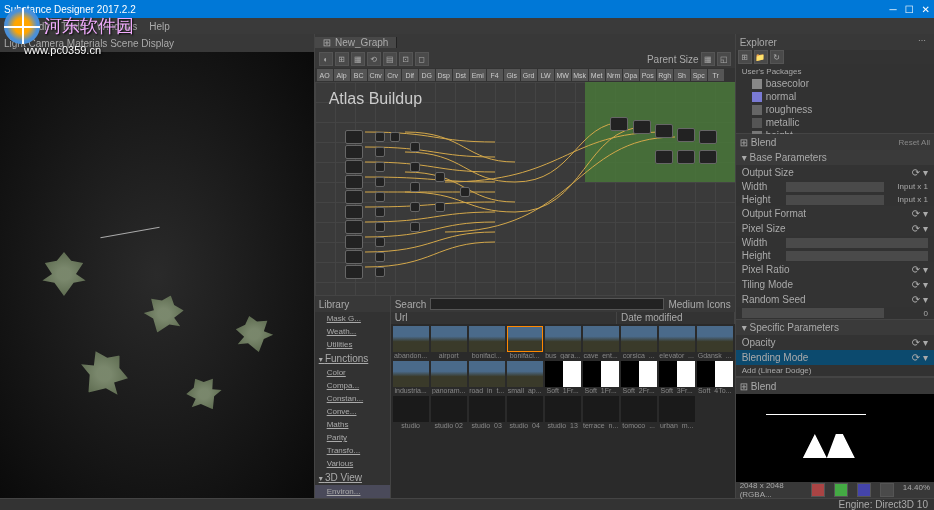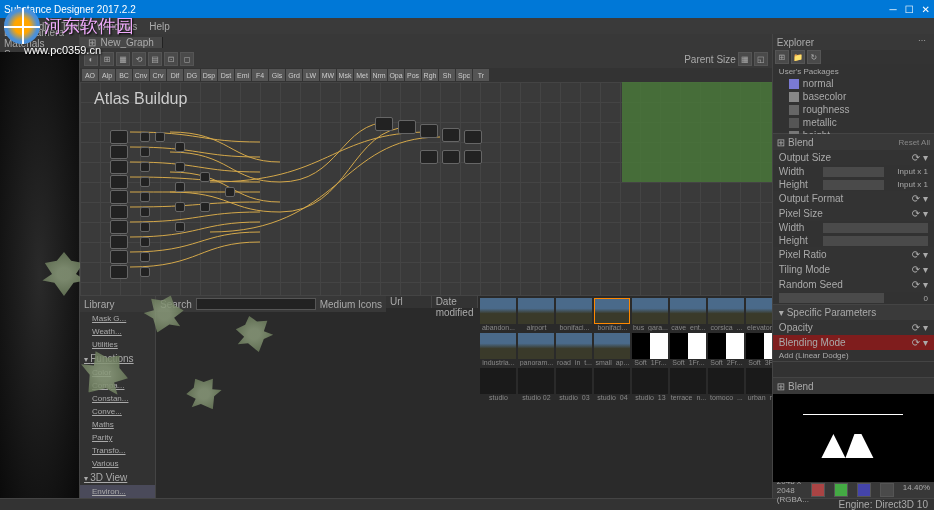--- a/index.html
+++ b/index.html
@@ -35,21 +35,21 @@
 .node{position:absolute;width:18px;height:14px;background:#222;border:1px solid #666;border-radius:2px;}
 .node.small{width:10px;height:10px;}
 .green-zone{position:absolute;top:0;right:0;width:150px;height:100px;background:#4a7a3a;opacity:0.8;}
 svg.wires{position:absolute;top:0;left:0;width:100%;height:100%;pointer-events:none;}
 svg.wires path{stroke:#d4a84a;stroke-width:1;fill:none;}
 .library-panel{flex:1;display:flex;}
 .lib-tree{width:76px;background:#323232;border-right:1px solid #444;display:flex;flex-direction:column;}
 .lib-tree .header{height:16px;background:#383838;padding:0 4px;font-size:9px;display:flex;align-items:center;}
 .lib-tree .item{padding:2px 4px 2px 12px;font-size:8px;cursor:pointer;white-space:nowrap;overflow:hidden;text-decoration:underline;}
 .lib-tree .item.active{background:#4a4a5a;}
-.lib-content{flex:1;background:#2a2a2a;display:flex;flex-direction:row;}
+.lib-content{flex:1;background:#2a2a2a;display:flex;flex-direction:column;}
 .lib-toolbar{height:16px;background:#383838;display:flex;align-items:center;padding:0 4px;gap:4px;}
 .lib-search{flex:1;height:12px;background:#222;border:1px solid #555;color:#aaa;font-size:8px;padding:0 4px;}
 .lib-headers{height:12px;background:#333;display:flex;font-size:8px;}
 .lib-headers div{padding:0 4px;border-right:1px solid #444;}
 .thumbs{flex:1;overflow:hidden;padding:2px;}
 .thumb-row{display:flex;gap:2px;margin-bottom:2px;}
 .thumb{width:36px;height:26px;background:linear-gradient(to bottom,#4a6a8a 40%,#3a3a2a 60%);position:relative;}
 .thumb.dark{background:#1a1a1a;}
 .thumb.bw{background:linear-gradient(90deg,#000 50%,#fff 50%);}
 .thumb-label{font-size:7px;color:#888;text-align:center;width:36px;overflow:hidden;white-space:nowrap;}
@@ -386,26 +386,26 @@
           </div>
       </div>
       <div style="height:14px;background:#333;display:flex;gap:2px;padding:0 2px;align-items:center;">
         <div class="tb-btn">⊞</div>
         <div class="tb-btn">📁</div>
         <div class="tb-btn">↻</div>
       </div>
       <div class="tree">
         <div class="tree-item" style="padding-left:2px">User's Packages</div>
         <div class="tree-item">
+            <span class="swatch" style="background:#888"></span>
+            <span>basecolor</span>
+          </div>
+        <div class="tree-item">
             <span class="swatch" style="background:#7a7ad4"></span>
             <span>normal</span>
-          </div>
-        <div class="tree-item">
-            <span class="swatch" style="background:#888"></span>
-            <span>basecolor</span>
           </div>
         <div class="tree-item">
             <span class="swatch" style="background:#666"></span>
             <span>roughness</span>
           </div>
         <div class="tree-item">
             <span class="swatch" style="background:#555"></span>
             <span>metallic</span>
           </div>
         <div class="tree-item">
@@ -414,20 +414,23 @@
           </div>
       </div>
     </div>
 
     <div class="params">
       <div class="panel-header">
         <span>⊞ <span>Blend</span></span>
         <span class="reset-link">Reset All</span>
       </div>
       <div class="param-section">
+        <div class="param-title">
+            <span>▾ <span>Base Parameters</span></span>
+          </div>
         <div class="param-title" style="background:#333">
             <span>Output Size</span>
             <span>⟳ ▾</span>
           </div>
         <div class="param-row">
             <span class="param-label">Width</span>
             <div class="param-slider"></div>
             <span class="param-val">Input x 1</span>
           </div>
         <div class="param-row">
@@ -469,21 +472,21 @@
           </div>
       </div>
       <div class="param-section">
         <div class="param-title">
             <span>▾ <span>Specific Parameters</span></span>
           </div>
         <div class="param-title" style="background:#333">
             <span>Opacity</span>
             <span>⟳ ▾</span>
           </div>
-        <div class="param-title" style="background:#7f1d1d">
+        <div class="param-title" style="background:#0c4a6e">
             <span>Blending Mode</span>
             <span>⟳ ▾</span>
           </div>
         <div class="param-row">
             <span style="flex:1;font-size:8px;">Add (Linear Dodge)</span>
           </div>
       </div>
     </div>
 
     <div class="preview2d">

